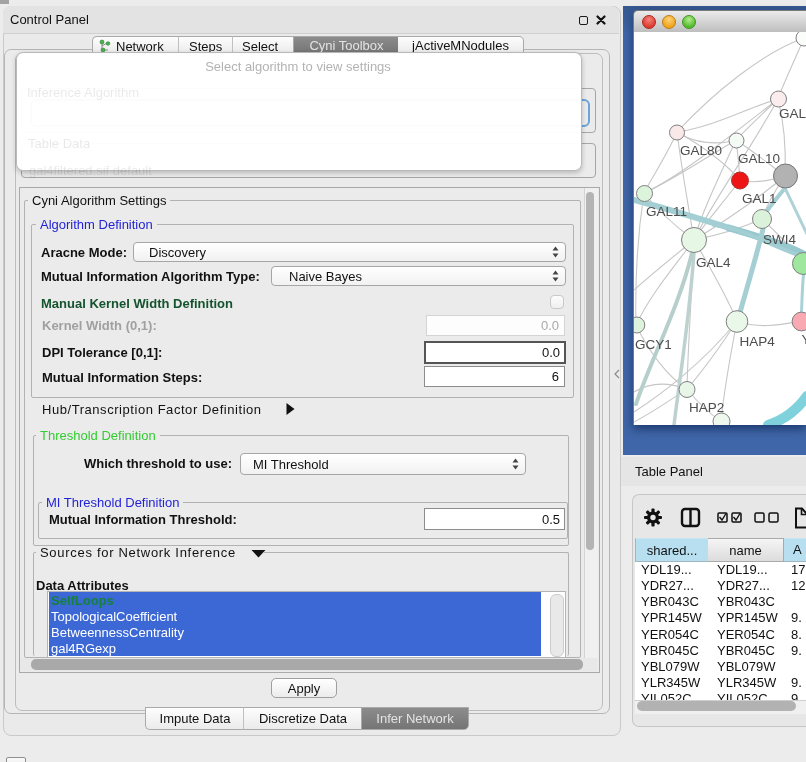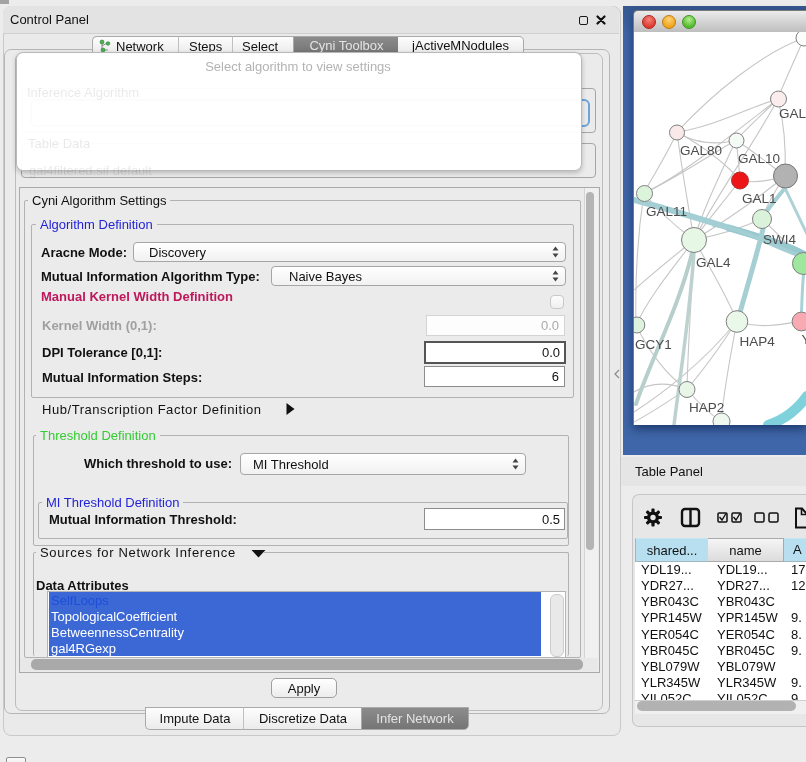--- a/index.html
+++ b/index.html
@@ -83,21 +83,21 @@
     </svg>
   </div>
 <div class="ab cen b" style="left:41px;top:266px;height:20px;">Mutual Information Algorithm Type:</div>
 <div class="combo" style="left:271px;top:266px;width:293px;height:18px;">
     <span style="margin-left:17px;">Naive Bayes</span>
     <svg style="position:absolute;right:6px;top:50%;transform:translateY(-50%);" width="7" height="12" viewBox="0 0 7 12">
       <path d="M3.5 0.5 L6.5 4.5 L0.5 4.5 Z" fill="#444"></path>
       <path d="M3.5 11.5 L6.5 7.5 L0.5 7.5 Z" fill="#444"></path>
     </svg>
   </div>
-<div class="ab cen b" style="left:41px;top:286px;height:20px;color:#be185d;">Manual Kernel Width Definition</div>
+<div class="ab cen b" style="left:41px;top:293px;height:20px;color:#14532d;">Manual Kernel Width Definition</div>
 <div class="ab" style="left:550px;top:295px;width:12px;height:12px;border:1.5px solid #c9c9c9;border-radius:4px;background:linear-gradient(#fcfcfc,#efefef);"></div>
 <div class="ab cen b" style="left:42px;top:315px;height:21px;color:#a0a0a0;">Kernel Width (0,1):</div>
 <div class="fld" style="left:426px;top:315px;width:137px;height:19px;border:1px solid #d4d4d4;background:#fdfdfd;color:#a8a8a8;">
     <span style="margin-right:5px;">0.0</span>
   </div>
 <div class="ab cen b" style="left:42px;top:342px;height:21px;">DPI Tolerance [0,1]:</div>
 <div class="fld" style="left:424px;top:341px;width:138px;height:19px;border:2px solid #555;">
     <span style="margin-right:4px;">0.0</span>
   </div>
 <div class="ab cen b" style="left:42px;top:367px;height:21px;">Mutual Information Steps:</div>
@@ -130,21 +130,21 @@
 
 <div class="grp" style="left:33px;top:552px;width:534px;height:103px;border-bottom:none;"></div>
 <div class="gt" style="left:36px;top:546px;letter-spacing:0.7px;padding-right:28px;">Sources for Network Inference</div>
 <svg class="ab" style="left:251px;top:549px;" width="15" height="9" viewBox="0 0 15 9">
     <path d="M0.5 1 L14.5 1 L7.5 8.5 Z" fill="#111"></path>
   </svg>
 <div class="ab cen b" style="left:36px;top:575px;height:20px;">Data Attributes</div>
 
 <div class="ab" style="left:47px;top:591px;width:517px;height:65px;background:#fff;border:1px solid #b5b5b5;overflow:hidden;">
   <div style="position:absolute;left:1px;top:0;width:492px;height:64px;background:#3c68d6;"></div>
-  <div style="position:absolute;left:3px;top:0px;height:16px;display:flex;align-items:center;color:#1d4ed8;">SelfLoops</div>
+  <div style="position:absolute;left:3px;top:0px;height:16px;display:flex;align-items:center;color:#15803d;font-weight:bold;">SelfLoops</div>
   <div style="position:absolute;left:3px;top:16px;height:16px;display:flex;align-items:center;color:#fff;">TopologicalCoefficient</div>
   <div style="position:absolute;left:3px;top:32px;height:16px;display:flex;align-items:center;color:#fff;">BetweennessCentrality</div>
   <div style="position:absolute;left:3px;top:48px;height:16px;display:flex;align-items:center;color:#fff;">gal4RGexp</div>
   <div style="position:absolute;left:502px;top:2px;width:12px;height:61px;background:#e9e9e9;border:1px solid #cccccc;border-radius:6px;"></div>
 </div>
 
 <div class="ab cen" style="left:271px;top:678px;width:64px;height:18px;background:linear-gradient(#ffffff,#ececec);border:1px solid #9f9f9f;border-radius:5px;justify-content:center;">Apply</div>
 
 <div class="tabT" style="left:145px;top:707px;width:98px;height:21px !important;border-radius:0 0 0 5px;border-right:none;">Impute Data</div>
 <div class="tabT" style="left:243px;top:707px;width:118px;height:21px !important;border-left:1px solid #c0c0c0;border-right:none;">Discretize Data</div>

